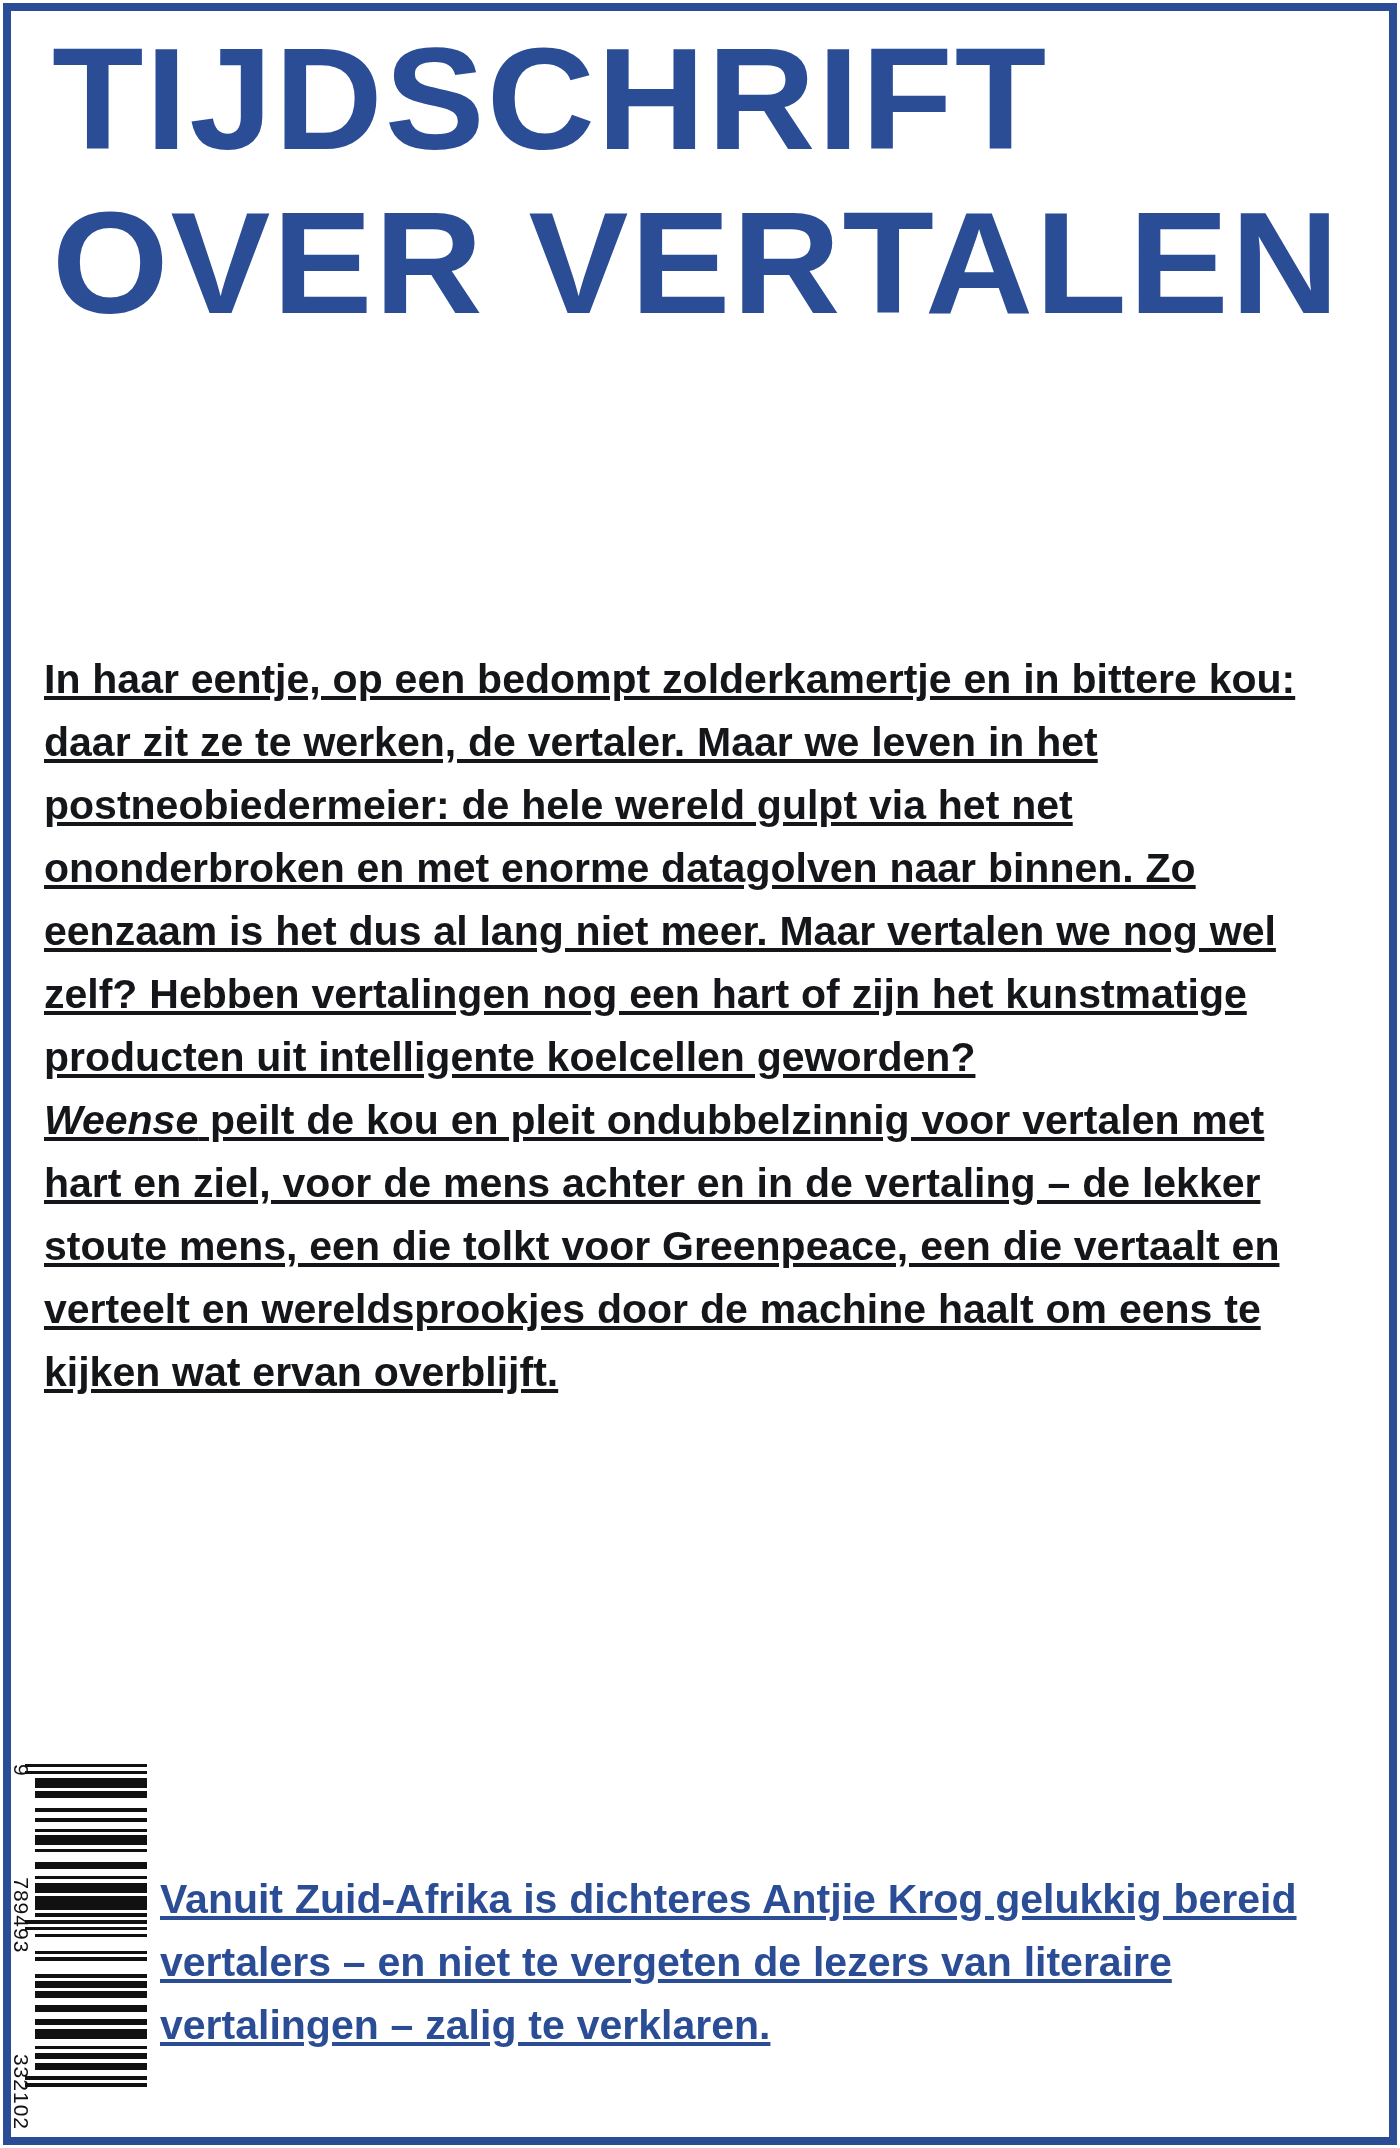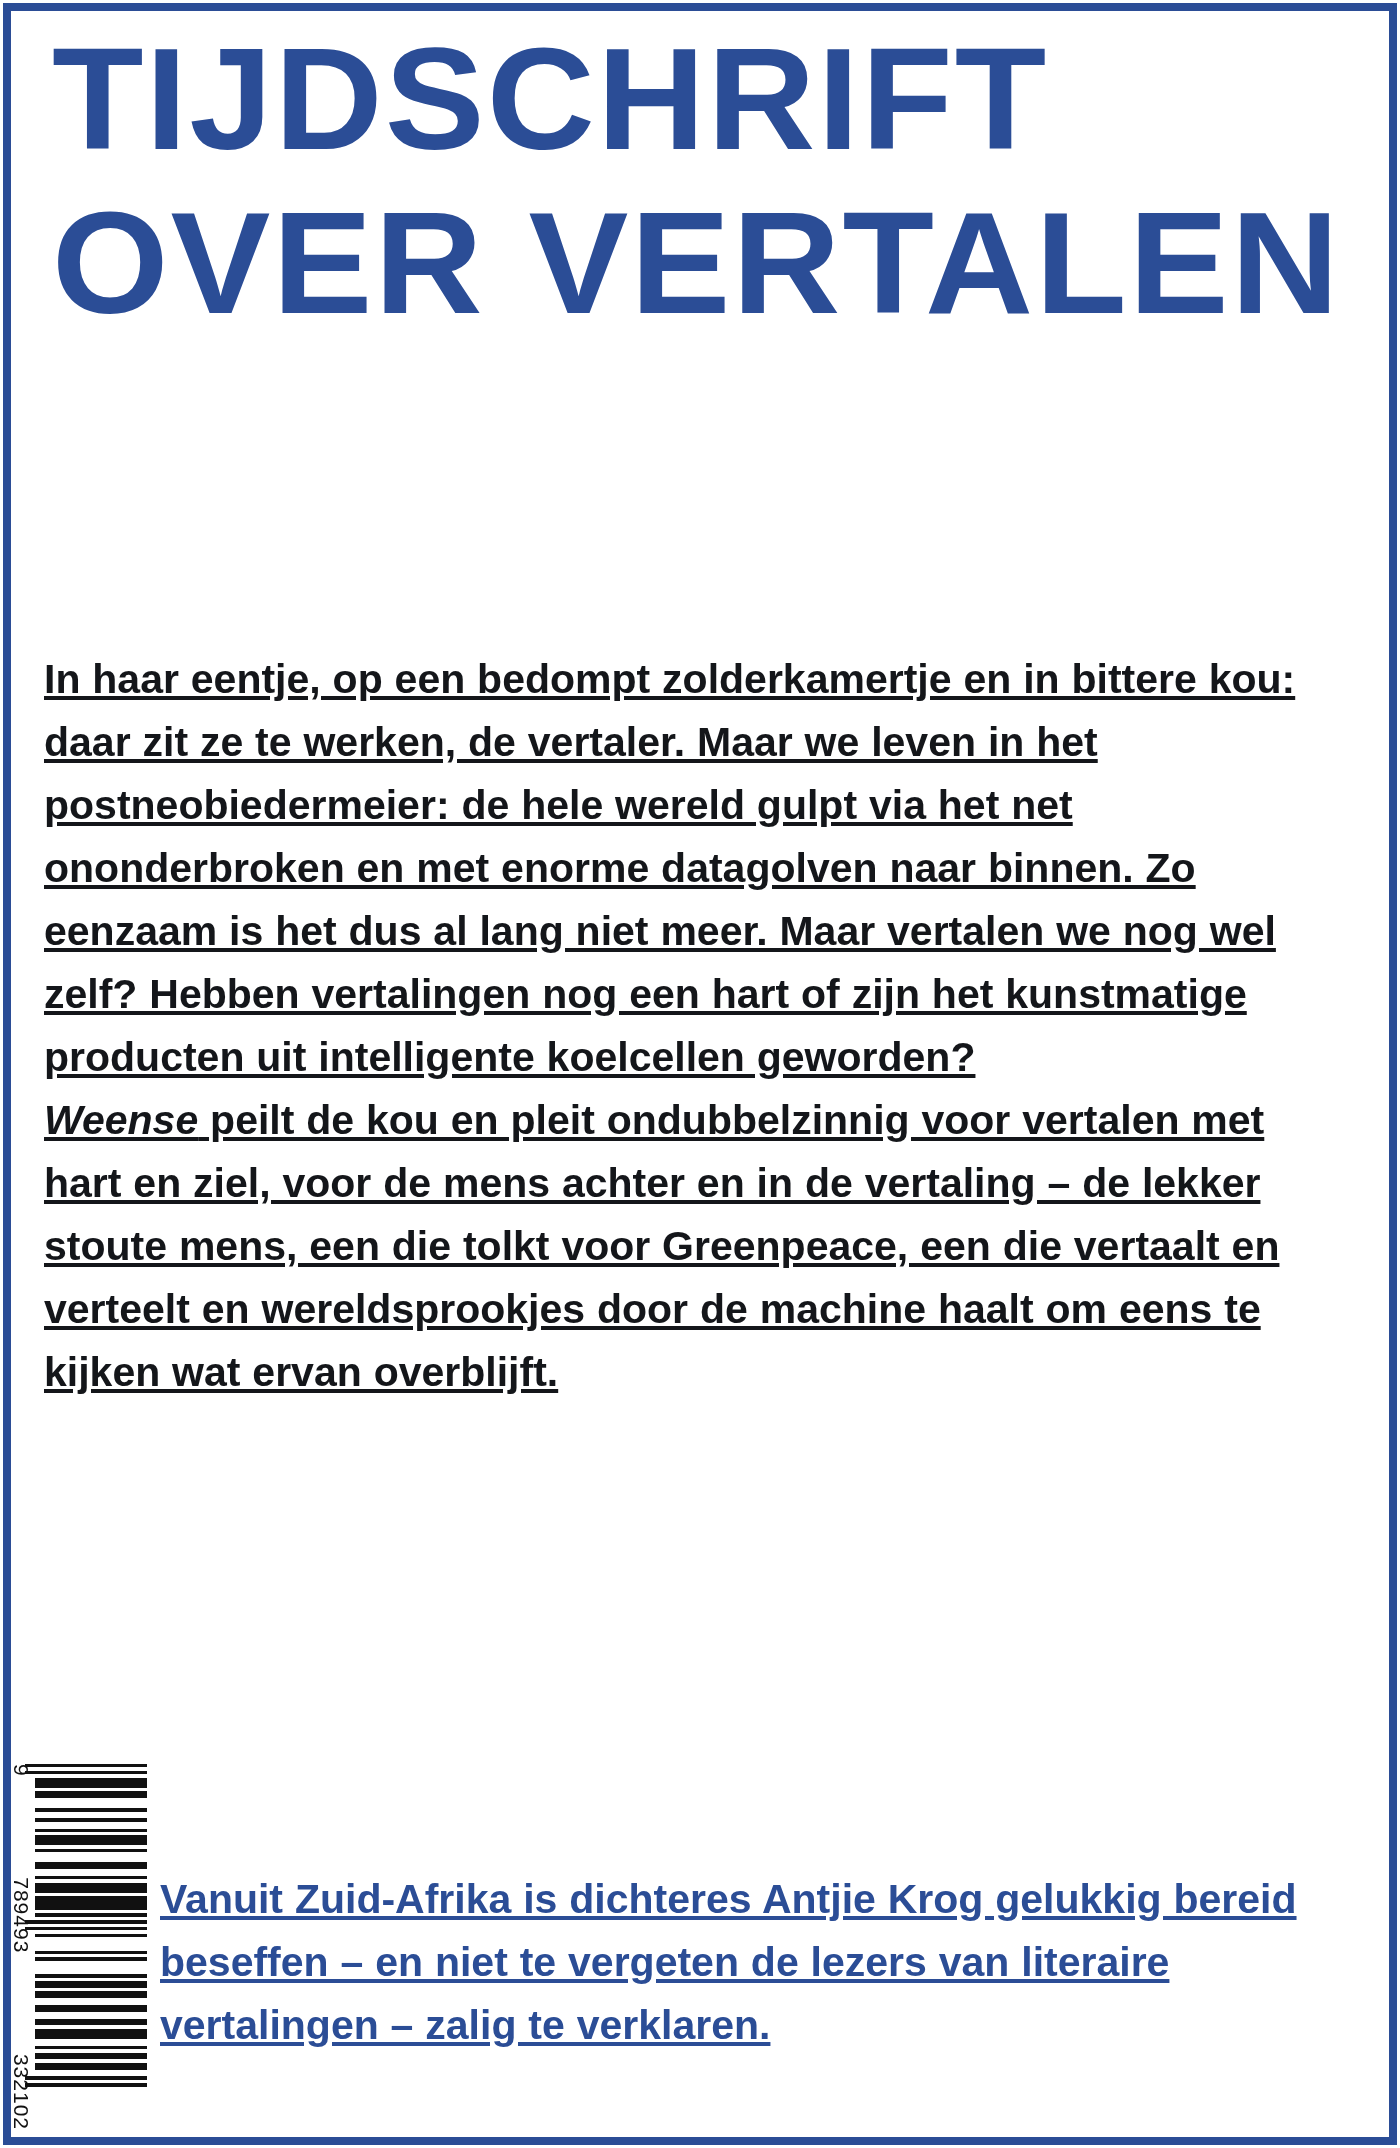--- a/index.html
+++ b/index.html
@@ -155,21 +155,21 @@
   <div class="copy">
 
     <p class="para">In haar eentje, op een bedompt zolderkamertje en in bittere kou: daar zit ze te werken, de vertaler. Maar we leven in het postneobiedermeier: de hele wereld gulpt via het net ononderbroken en met enorme datagolven naar binnen. Zo eenzaam is het dus al lang niet meer. Maar vertalen we nog wel zelf? Hebben vertalingen nog een hart of zijn het kunstmatige producten uit intelligente koelcellen geworden?</p>
 
     <p class="para"><em class="ital">Weense</em><span> peilt de kou en pleit ondubbelzinnig voor vertalen met hart en ziel, voor de mens achter en in de vertaling – de lekker stoute mens, een die tolkt voor Greenpeace, een die vertaalt en verteelt en wereldsprookjes door de machine haalt om eens te kijken wat ervan overblijft.</span></p>
 
 
   </div>
 
   <div class="closing">
-    <p class="para">Vanuit Zuid-Afrika is dichteres Antjie Krog gelukkig bereid beseffen – en niet te vergeten de lezers van literaire vertalingen – zalig te verklaren.</p>
+    <p class="para">Vanuit Zuid-Afrika is dichteres Antjie Krog gelukkig bereid vertalers – en niet te vergeten de lezers van literaire vertalingen – zalig te verklaren.</p>
   </div>
 
   <div class="barcode-wrap">
     <div class="barcode-rot">
       <div class="bars" id="bars">
           <i class="tall" style="width: 3.4px;"></i>
           <i class="gap tall" style="width: 3.4px;"></i>
           <i class="tall" style="width: 3.4px;"></i>
           <i class="gap" style="width: 3.4px;"></i>
           <i style="width: 10.2px;"></i>

